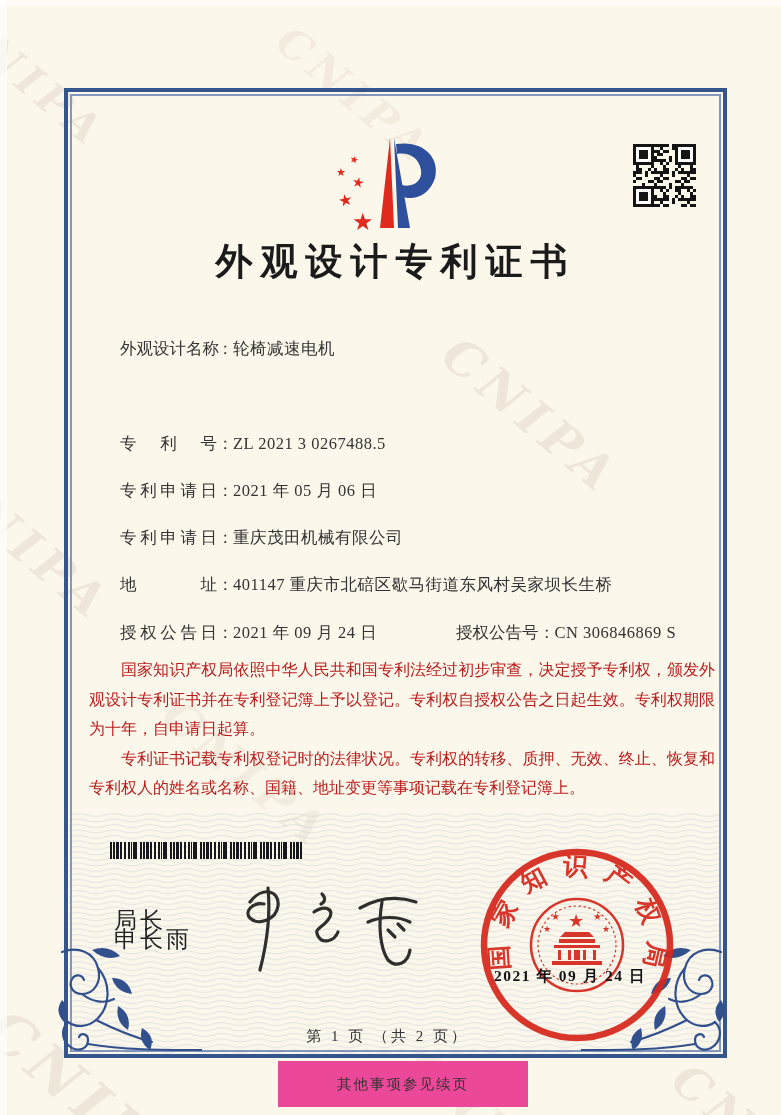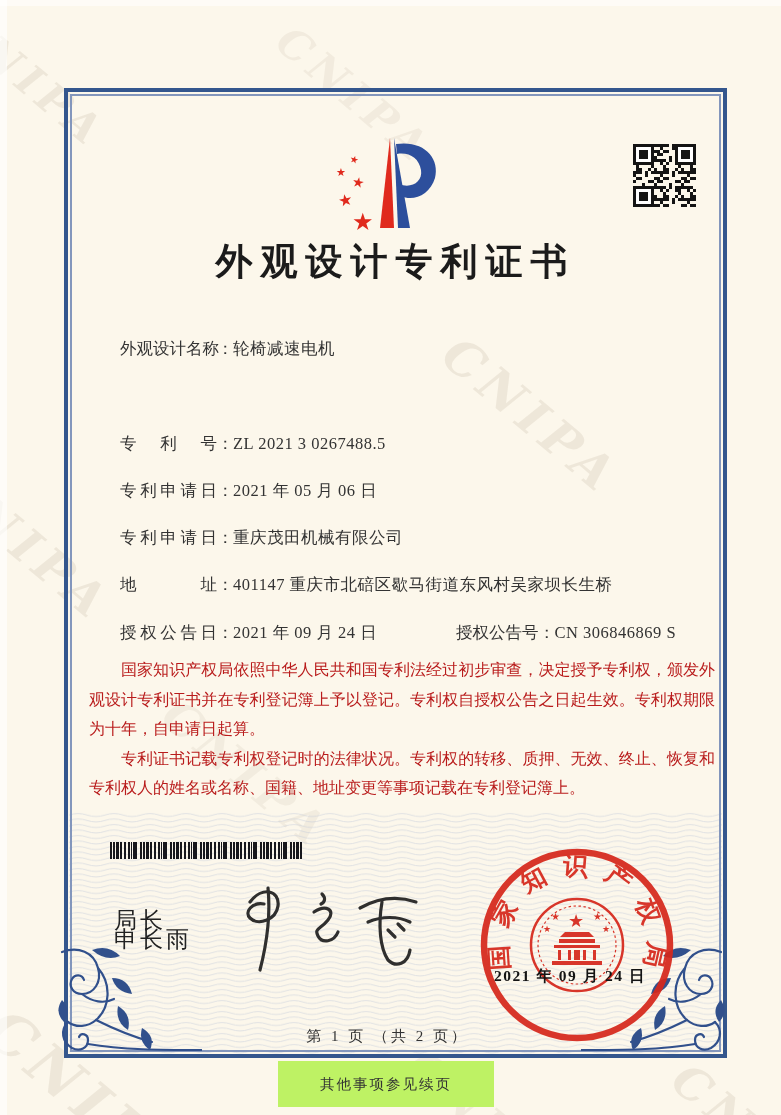--- a/index.html
+++ b/index.html
@@ -37,21 +37,21 @@
           letter-spacing:3px;color:#222;z-index:2;}
   .signer-title{left:114px;top:905px;}
   .signer-name{left:114px;top:924px;}
   .signature{left:222px;top:880px;z-index:2;}
   .seal{left:472px;top:843px;z-index:2;}
   .seal-arc{font-size:25px;font-weight:bold;fill:#d6281c;font-family:"Liberation Serif",serif;}
   .seal-date{left:494px;top:966px;font-size:15.5px;font-weight:bold;letter-spacing:1.5px;
              color:#141414;z-index:3;white-space:nowrap;}
   .page-info{left:56px;top:1027px;width:663px;text-align:center;font-size:15px;
              letter-spacing:3px;color:#333;z-index:2;}
-  .note-box{left:278px;top:1061px;width:216px;height:46px;background:#bef264;z-index:2;
+  .note-box{left:278px;top:1061px;width:250px;height:46px;background:#ec4899;z-index:2;
             display:flex;align-items:center;justify-content:center;}
   .note-text{font-size:14.5px;letter-spacing:2px;color:#333;}
   .ornament{left:52px;top:944px;z-index:2;}
   .ornament.right{left:auto;right:50px;transform:scaleX(-1);}
 </style>
 </head>
 <body>
 
 <div class="page">
 

